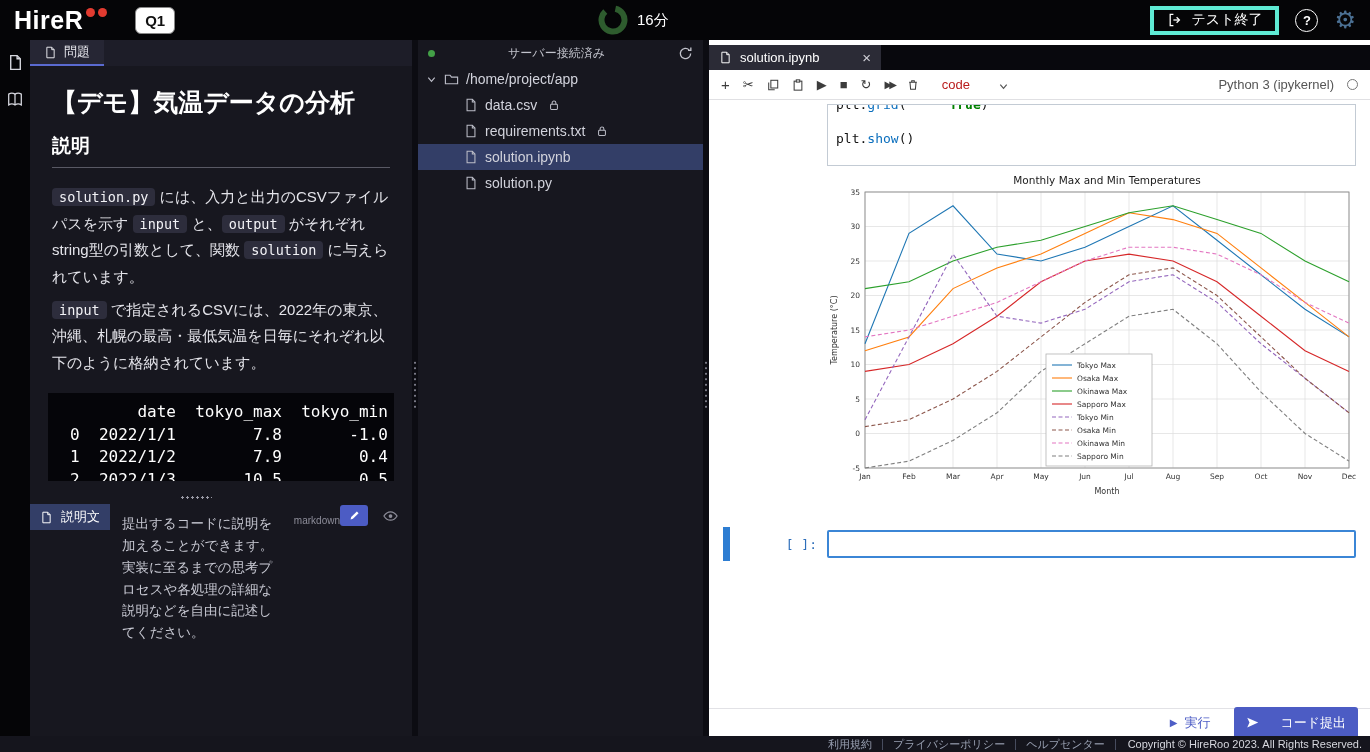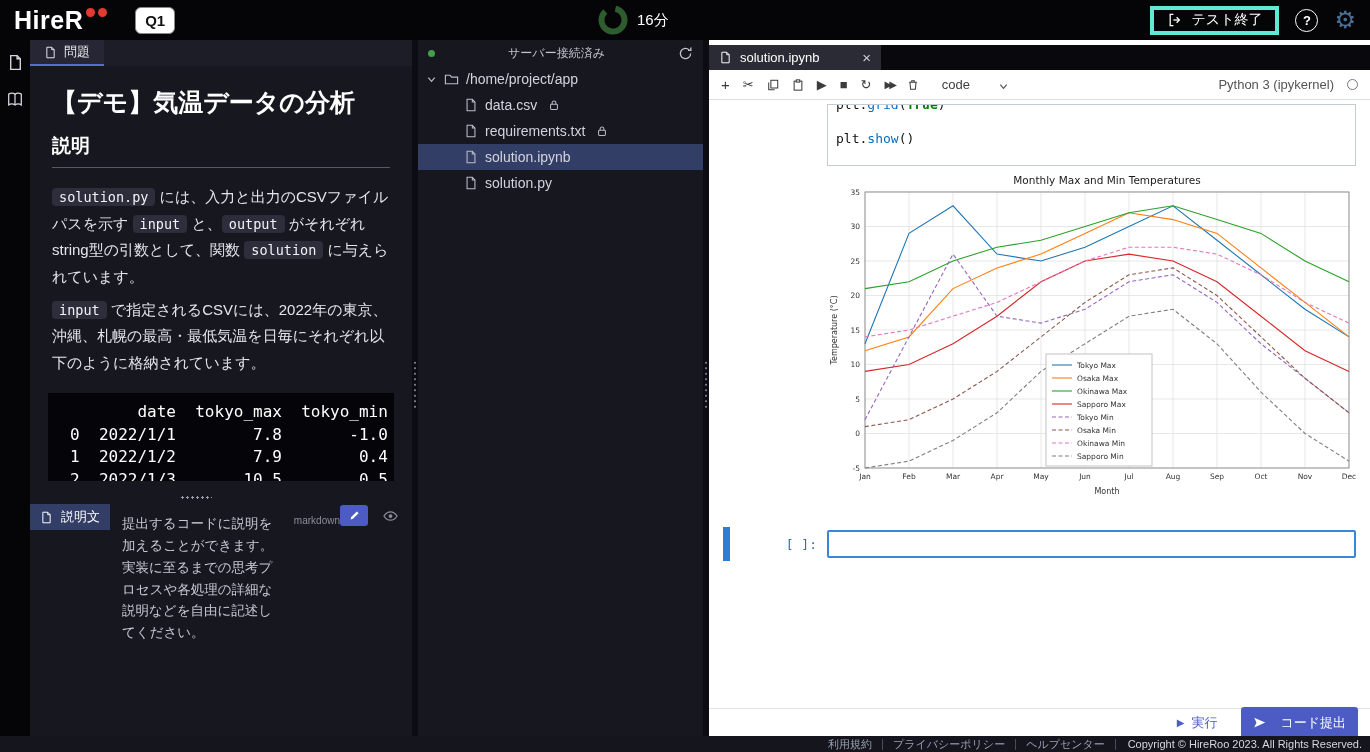--- a/index.html
+++ b/index.html
@@ -74,39 +74,39 @@
   
   .notebook { flex:1 1 auto; min-width:0; display:flex; flex-direction:column; background:#fff; }
   .nb-topstrip { height:5px; background:#fff; flex:0 0 auto; }
   .nb-tabbar { height:25px; background:#08080d; display:flex; flex:0 0 auto; }
   .nb-tab { width:172px; background:#2b2b36; color:#fff; font-size:13px; display:flex; align-items:center; gap:8px; padding:0 10px; }
   .nb-close { margin-left:auto; color:#cfcfd6; font-size:15px; line-height:1; }
   .nb-toolbar { height:30px; background:#fff; border-bottom:1px solid #e0e0e3; display:flex; align-items:center; gap:13px; padding:0 12px; color:#3c3c3c; flex:0 0 auto; }
   .tb { background:none; border:none; padding:0; color:#3c3c3c; font-size:13px; display:flex; align-items:center; line-height:1; }
   .tb.plus { font-size:15px; }
   .tb.ff { letter-spacing:-3px; font-size:10px; }
-  .cell-type { display:flex; align-items:flex-end; gap:28px; font-size:13px; color:#404040; margin-left:10px; }
+  .cell-type { display:flex; align-items:flex-end; gap:28px; font-size:13px; color:#b91c1c; margin-left:10px; }
   .tb-spacer { flex:1; }
   .kernel { font-size:13px; color:#555; }
   .kernel-dot { width:11px; height:11px; border:1.5px solid #777; border-radius:50%; flex:0 0 auto; }
   .nb-body { flex:1 1 auto; min-height:0; overflow:hidden; background:#fff; }
   .code-cell { margin:4px 14px 0 118px; height:62px; border:1px solid #c3cbd4; overflow:hidden; background:#fff; }
   .code-cell pre { margin:-9px 0 0 8px; font-family:"DejaVu Sans Mono", monospace; font-size:13px; line-height:17px; color:#111; }
   .tok-plain { color:#111; }
   .tok-prop { color:#0a6ebd; }
-  .tok-kw { color:#008000; font-weight:bold; }
+  .tok-kw { color:#008000; font-weight:bold;margin-left:43px; }
   .chart-wrap { margin:8px 14px 0 118px; }
   .empty-cell { position:relative; margin-top:20px; height:32px; display:flex; align-items:center; }
   .cell-bar { position:absolute; left:14px; top:-1px; width:7px; height:34px; background:#2d7dd2; }
   .prompt { position:absolute; left:56px; width:52px; text-align:right; font-family:"DejaVu Sans Mono", monospace; font-size:13px; color:#2e6fba; }
   .cell-input { margin-left:118px; margin-right:14px; flex:1; height:28px; border:2px solid #3b86d6; border-radius:2px; background:#fff; outline:none; }
   .action-bar { height:28px; background:#fff; border-top:1px solid #e2e2e6; display:flex; align-items:center; justify-content:flex-end; gap:18px; padding-right:12px; flex:0 0 auto; }
   .run-btn { background:none; border:none; color:#4e5ec6; font-size:13px; display:flex; gap:7px; align-items:center; }
   .run-btn .icon { font-size:10px; }
-  .submit-btn { background:#4c5cc4; color:#fff; border:none; border-radius:3px; height:32px; padding:4px 12px; display:flex; align-items:center; gap:14px; font-size:13px; }
+  .submit-btn { background:#4c5cc4; color:#fff; border:none; border-radius:3px; height:32px; padding:4px 12px; display:flex; align-items:center; gap:21px; font-size:13px; }
   .submit-btn .icon { display:flex; }
 
   
   .footer { height:16px; background:#15151d; display:flex; align-items:center; justify-content:flex-end; font-size:11px; flex:0 0 auto; }
   .footer-links { display:flex; align-items:center; }
   .flink { color:#99a0b2; padding:0 10px; border-right:1px solid #474c5e; line-height:11px; }
   .copyright { color:#d6d7de; padding:0 8px 0 12px; }
 </style>
 </head>
 <body>

